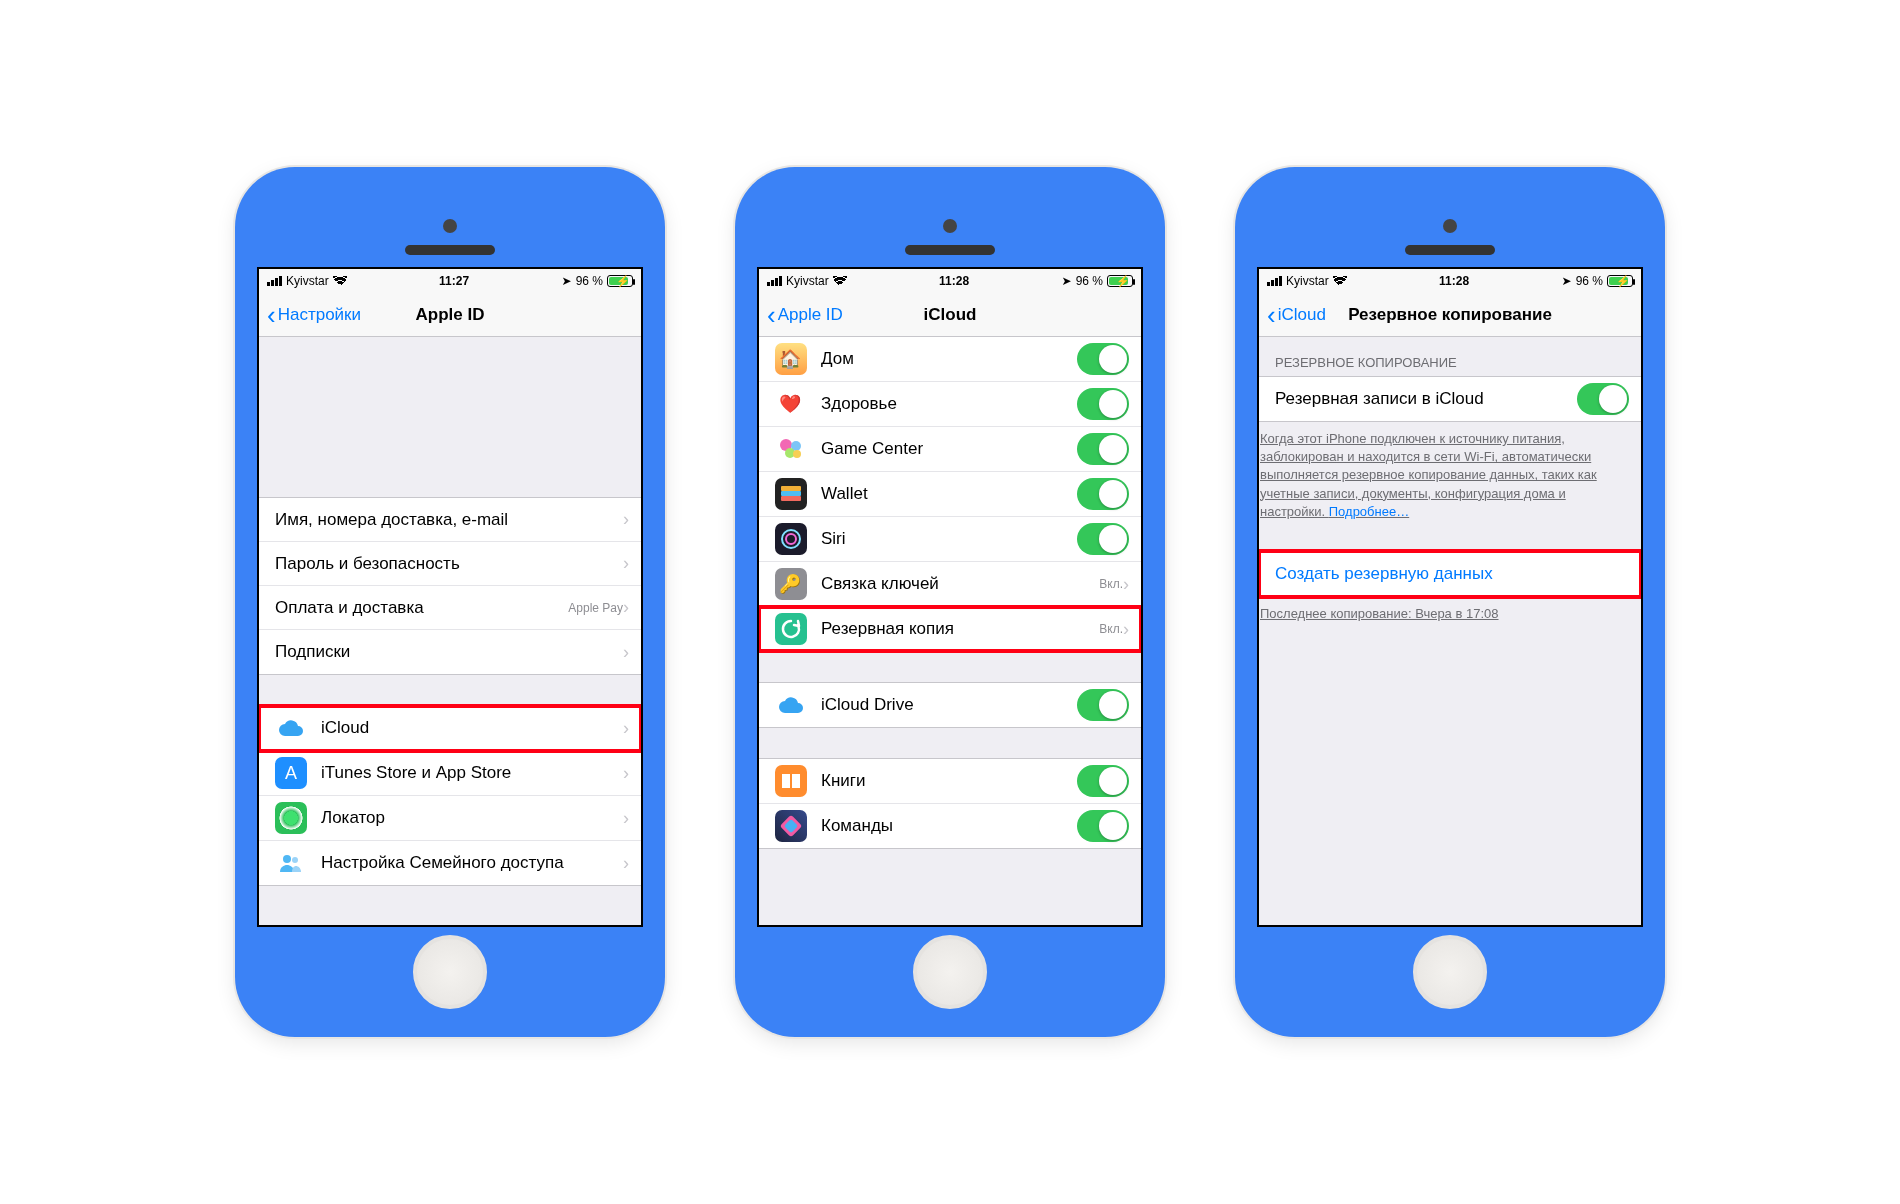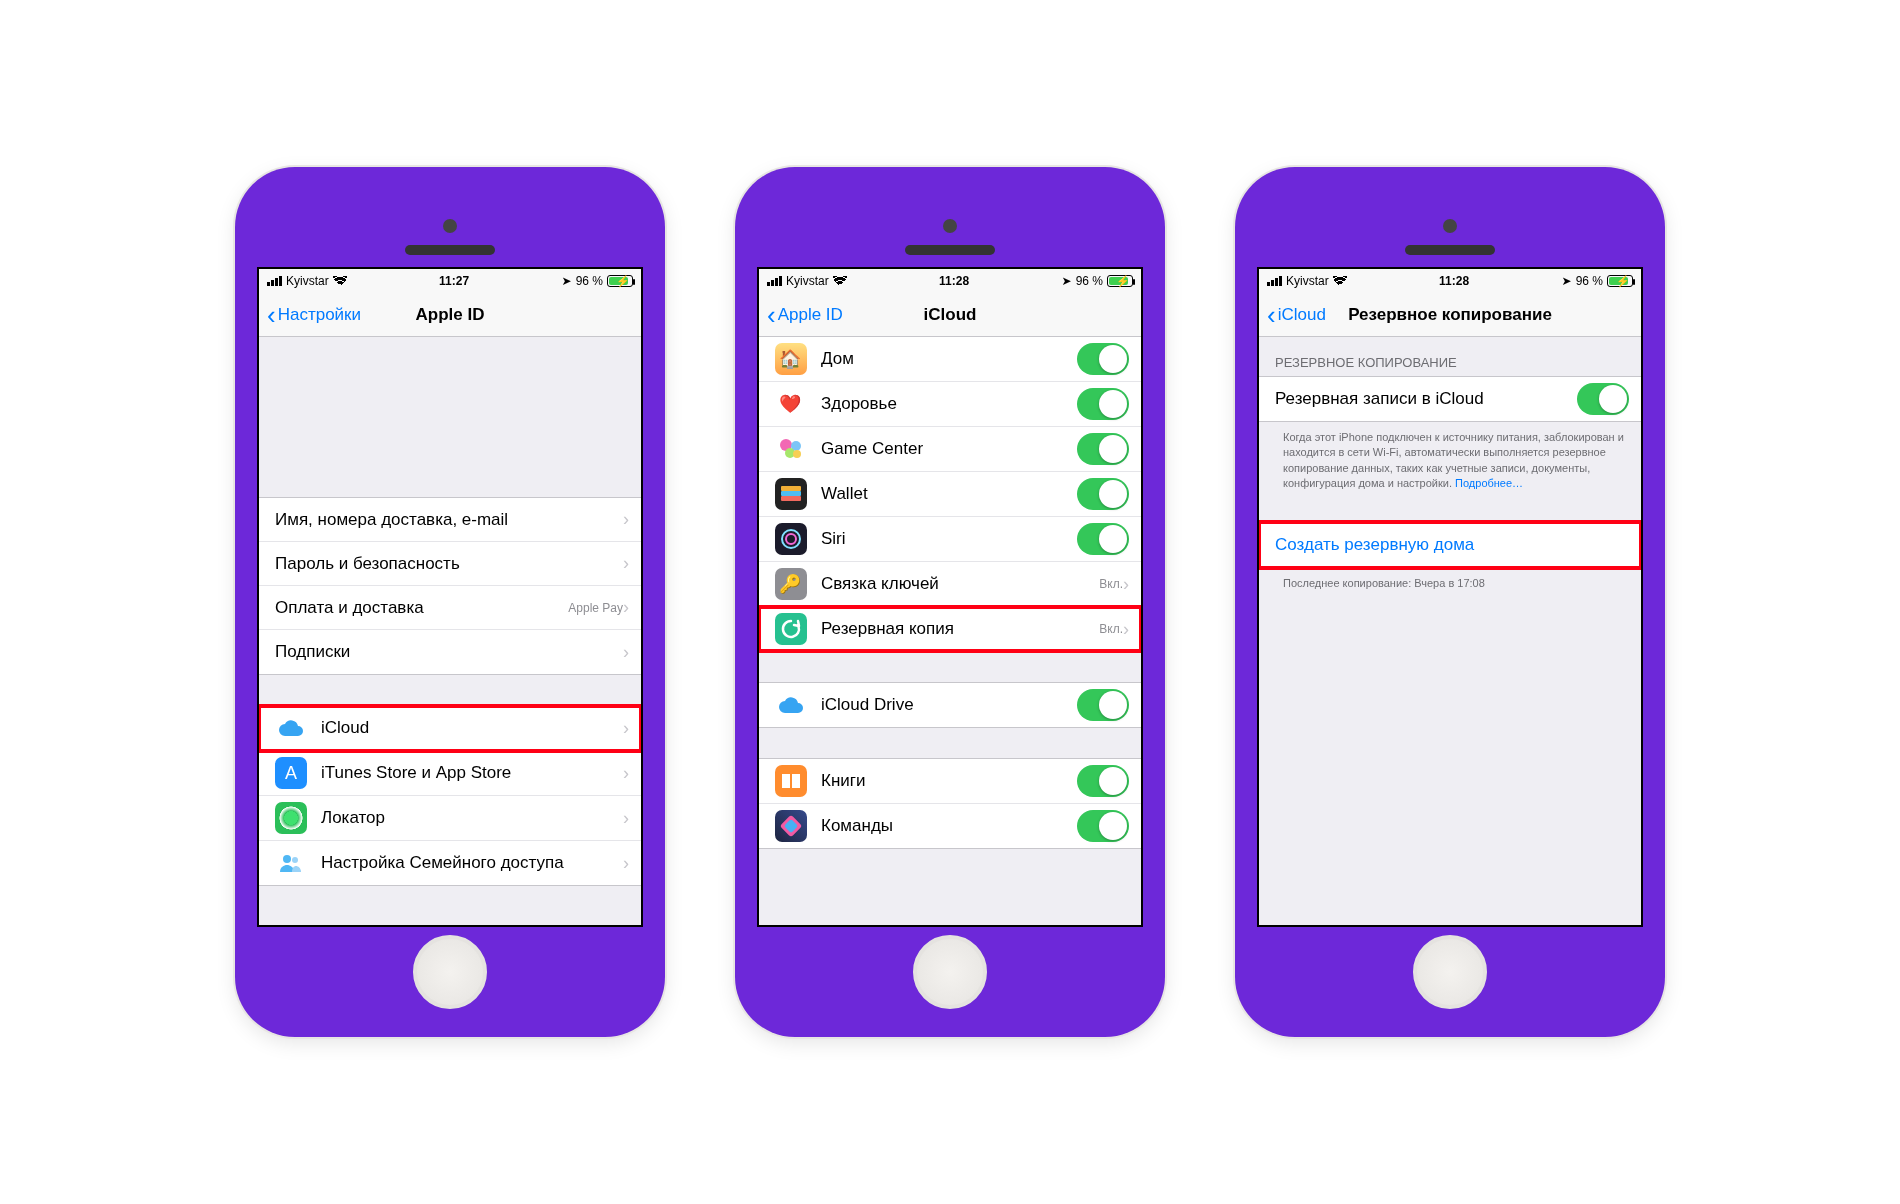--- a/index.html
+++ b/index.html
@@ -10,21 +10,21 @@
     height: 1204px;
     display: flex;
     justify-content: center;
     align-items: center;
     gap: 70px;
   }
 
   .phone {
     width: 430px;
     height: 870px;
-    background: #6d28d9;
+    background: #3b82f6;
     border-radius: 60px;
     box-shadow: 0 0 0 2px #e8e6e3, 0 6px 20px rgba(0,0,0,0.1);
     padding: 100px 22px 110px 22px;
     position: relative;
   }
   .phone::before{
     content:"";
     position:absolute;
     top:52px;left:50%;transform:translateX(-50%);
     width:14px;height:14px;border-radius:50%;
@@ -102,22 +102,22 @@
   }
 
   .content{flex:1;overflow:auto;background:#efeef3;}
   .group{margin-top:30px;}
   .group.first-sm{margin-top:18px;}
   .group-header{
     font-size:13px;color:#6d6d72;
     padding:0 16px 6px 16px;text-transform:uppercase;
   }
   .group-footer{
-    font-size:11px;color:#6d6d72;
-    padding:8px 16px 0 24px;line-height:1.4;
+    font-size:13px;color:#6d6d72;
+    padding:8px 16px 0 1px;line-height:1.4;text-decoration:underline;
   }
   .group-footer a{color:#007aff;text-decoration:none;}
 
   .list{background:#fff;border-top:1px solid #c7c6cb;border-bottom:1px solid #c7c6cb;}
   .row{
     display:flex;align-items:center;
     min-height:44px;padding:6px 12px 6px 16px;
     border-bottom:1px solid #e5e5e9;
     font-size:17px;color:#000;
   }
@@ -409,21 +409,21 @@
           </div>
         </div>
         <div class="group-footer">
           <span>Когда этот iPhone подключен к источнику питания, заблокирован и находится в сети Wi-Fi, автоматически выполняется резервное копирование данных, таких как учетные записи, документы, конфигурация дома и настройки. </span><a href="#">Подробнее…</a>
         </div>
       </div>
 
       <div class="group">
         <div class="list highlight">
           <div class="row link-row">
-            <span class="row-label">Создать резервную дома</span>
+            <span class="row-label">Создать резервную данных</span>
           </div>
         </div>
         <div class="group-footer">Последнее копирование: Вчера в 17:08</div>
       </div>
     </div>
   </div>
   <div class="home-btn"></div>
 </div>
 
 </body></html>

